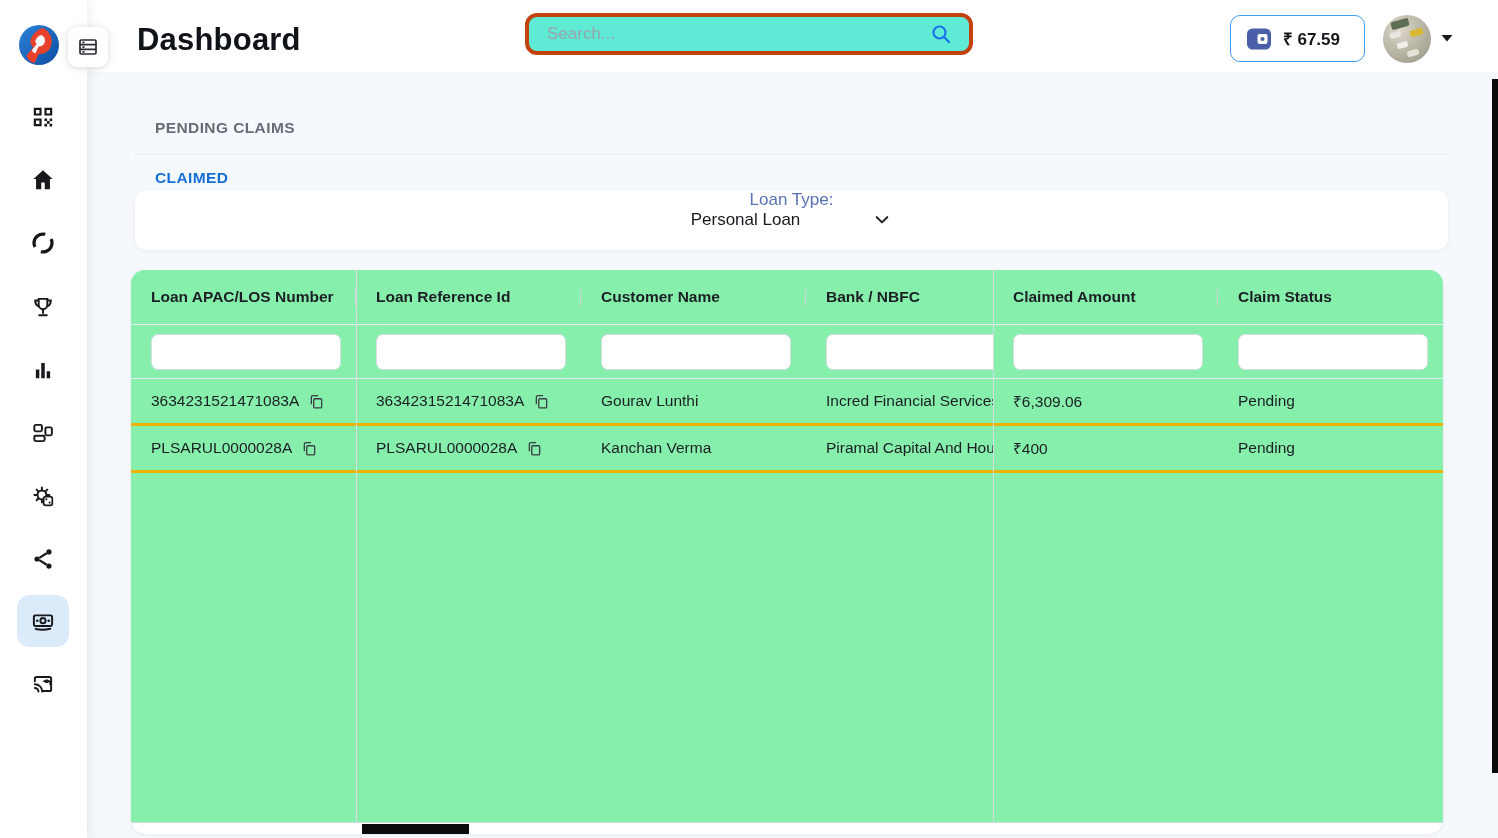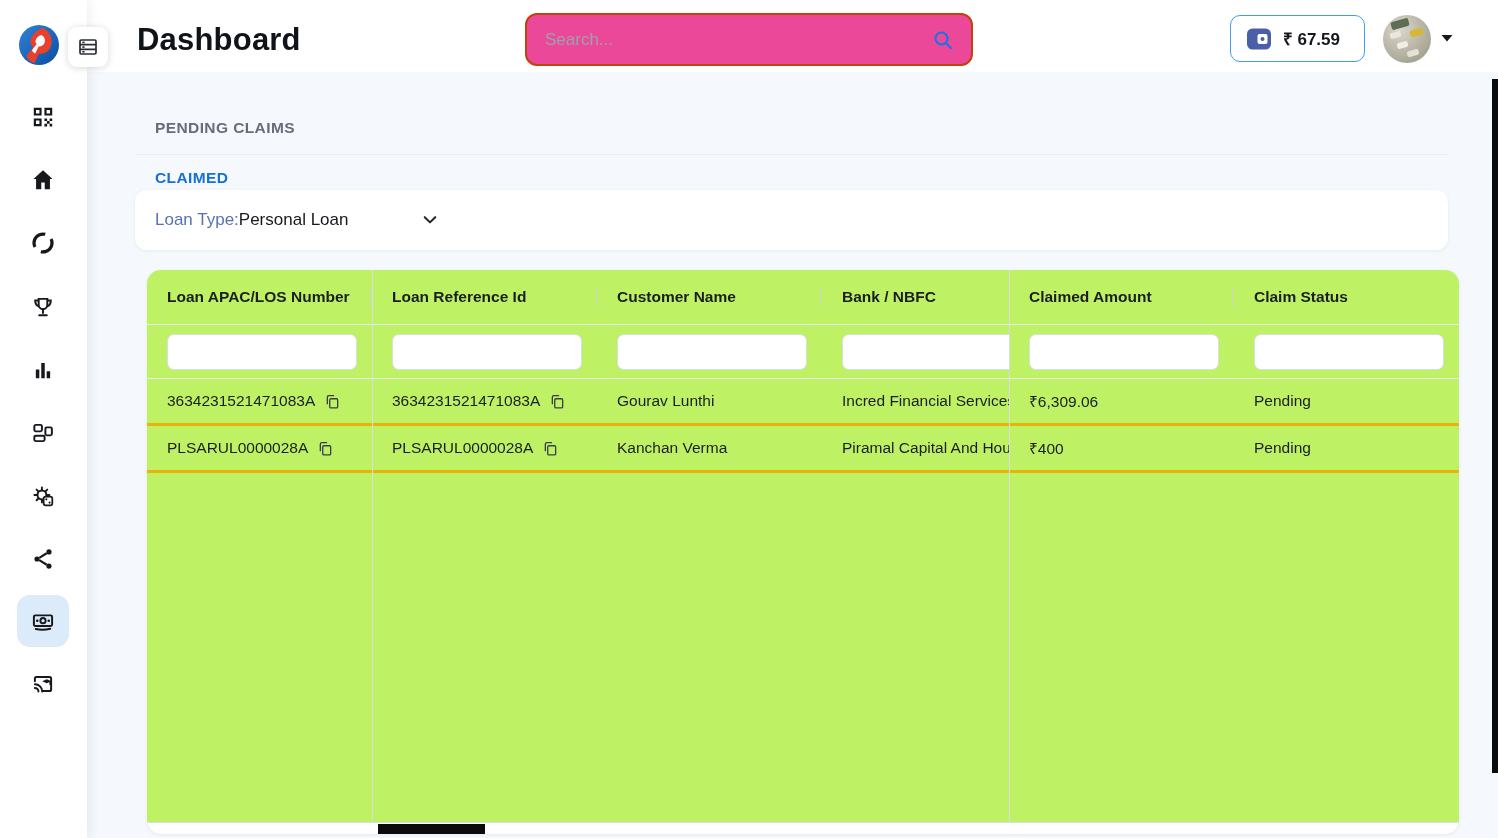--- a/index.html
+++ b/index.html
@@ -29,22 +29,22 @@
   .header { position:absolute; left:87px; top:0; width:1411px; height:72px; background:#fff; z-index:4; }
   .menu-btn {
     position:absolute; left:68px; top:27px; width:40px; height:40px; z-index:6;
     background:#fff; border:none; border-radius:9px;
     box-shadow:0 1px 7px rgba(30,40,60,0.18);
     display:flex; align-items:center; justify-content:center; cursor:pointer;
   }
   .menu-btn svg { width:24px; height:24px; }
   .page-title { position:absolute; left:50px; top:22px; font-size:31px; font-weight:bold; color:#101419; letter-spacing:.2px; }
   .search-box {
-    position:absolute; left:438px; top:13px; width:448px; height:53px;
-    background:#ec4899; border:2px solid #c2410c; border-radius:12px;
+    position:absolute; left:438px; top:13px; width:448px; height:42px;
+    background:#5eead4; border:4px solid #c2410c; border-radius:12px;
     display:flex; align-items:center; padding:0 16px 0 18px;
   }
   .search-box input {
     flex:1; border:none; outline:none; font-size:17px; color:#30353b;
     font-family:"Liberation Sans",sans-serif; background:transparent;
   }
   .search-box input::placeholder { color:#9aa3ae; }
   .search-box svg { width:24px; height:24px; flex:0 0 auto; cursor:pointer; }
   .balance-btn {
     position:absolute; left:1143px; top:15px; width:135px; height:47px;
@@ -73,30 +73,30 @@
   }
   .tab {
     height:52px; line-height:50px; padding:0 20px; font-size:15.5px; font-weight:600;
     letter-spacing:.4px; color:#666d78; cursor:pointer; position:relative;
   }
   .tab.active { color:#1570d6; }
   .tab.active::after { content:""; position:absolute; left:0; right:0; bottom:0; height:3px; background:#1570d6; }
   .filter-card {
     position:absolute; left:48px; top:118px; width:1313px; height:60px;
     background:#fff; border-radius:12px; box-shadow:0 1px 4px rgba(25,45,85,0.06);
-    display:flex; align-items:center; padding:0 20px;
+    display:flex; align-items:center; padding:0 20px;flex-direction:column;
   }
   .filter-label { font-size:17px; color:#5872b5; }
   .filter-select { display:flex; align-items:center; cursor:pointer; }
   .filter-value { font-size:17px; font-weight:500; color:#16191d; }
   .filter-select svg { width:20px; height:20px; margin-left:72px; }
   
   .table-card {
-    position:absolute; left:60px; top:198px; width:1312px; height:564px;
-    background:#bef264; border-radius:14px; box-shadow:0 1px 4px rgba(25,45,85,0.06);
+    position:absolute; left:44px; top:198px; width:1312px; height:564px;
+    background:#86efac; border-radius:14px; box-shadow:0 1px 4px rgba(25,45,85,0.06);
     overflow:hidden;
   }
   .sec { position:absolute; top:0; bottom:12px; overflow:hidden; }
   .sec-left  { left:0; width:225px; }
   .sec-center{ left:225px; width:637px; }
   .sec-right { left:862px; width:450px; }
   .sec-inner { display:flex; flex-direction:column; }
   .sec-center .sec-inner { width:790px; }
   .hrow { display:flex; height:55px; border-bottom:1px solid #e6e9ed; align-items:center; }
   .frow { display:flex; height:54px; border-bottom:1px solid #e6e9ed; align-items:center; }

